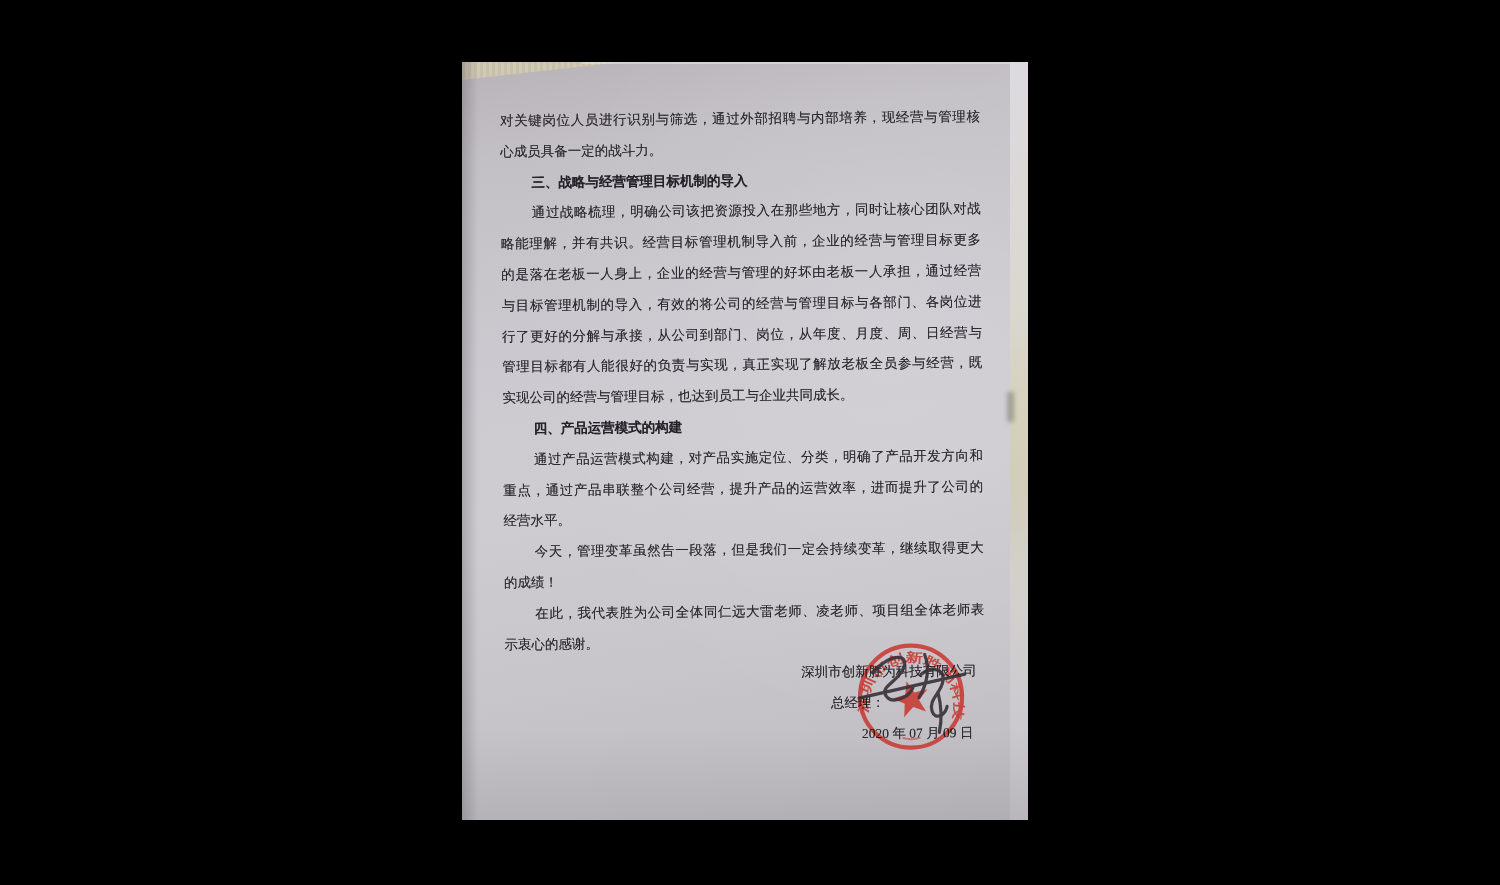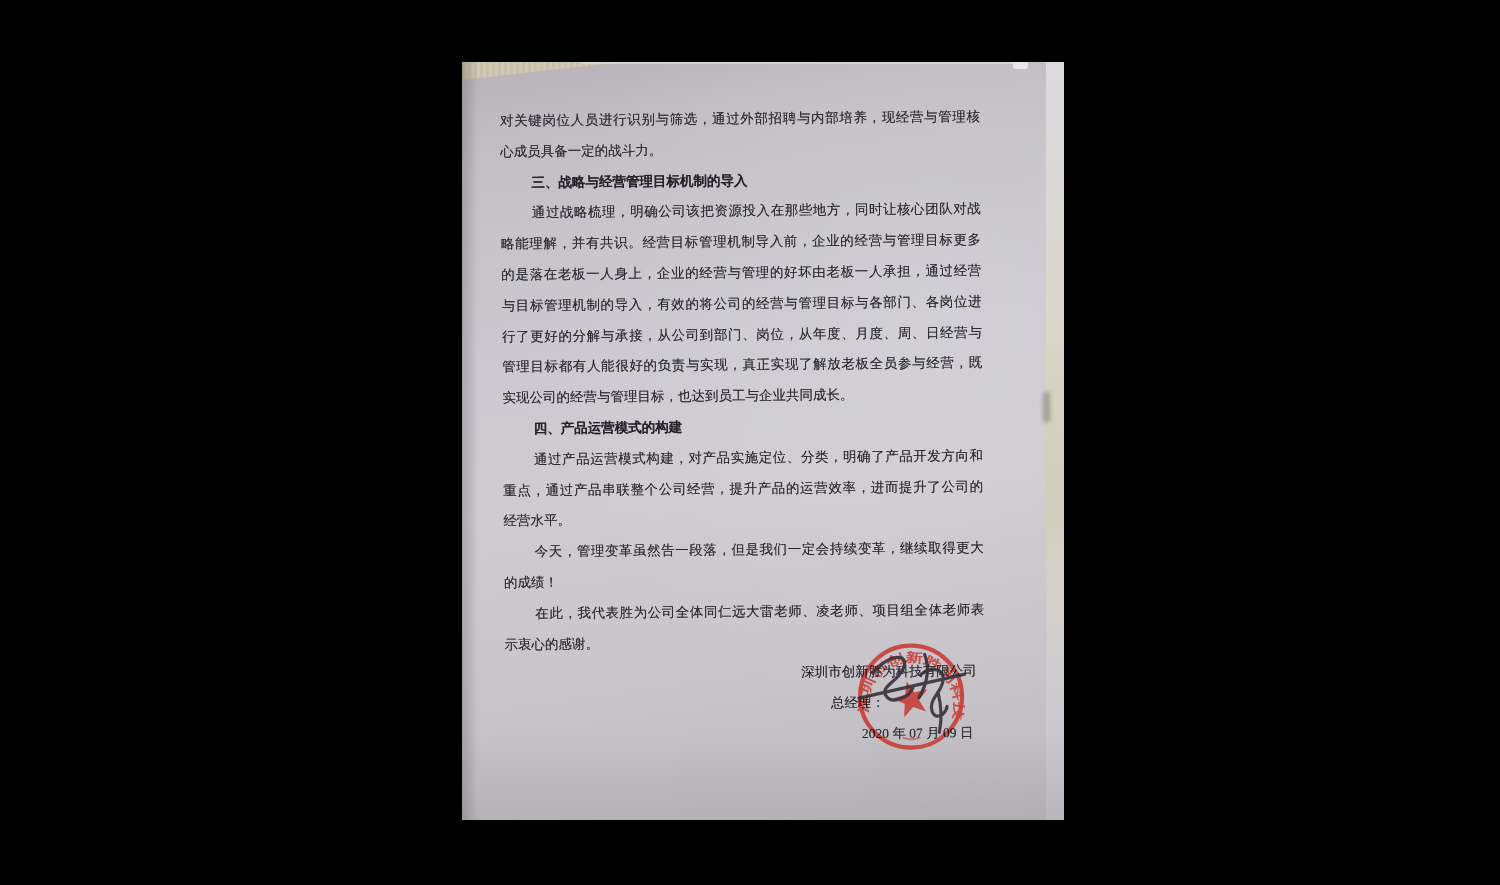--- a/index.html
+++ b/index.html
@@ -2,21 +2,21 @@
 <html><head>
 <meta charset="utf-8">
 <style>
   html,body{margin:0;padding:0;background:#000;}
   .stage{position:relative;width:1500px;height:885px;background:#000;overflow:hidden;
          font-family:"Liberation Serif","DejaVu Serif",serif;}
   
   .photo{position:absolute;left:462px;top:62px;width:566px;height:758px;overflow:hidden;
          background:
            radial-gradient(ellipse at 75% 35%, rgba(255,255,255,0.10), rgba(255,255,255,0) 60%),
-           linear-gradient(172deg,#b7b3b9 0%,#c3c0c5 12%,#cccad0 38%,#cfccd1 55%,#c9c6cb 75%,#c1bec3 92%,#bcb9be 100%); padding-left: 36px;}
+           linear-gradient(172deg,#b7b3b9 0%,#c3c0c5 12%,#cccad0 38%,#cfccd1 55%,#c9c6cb 75%,#c1bec3 92%,#bcb9be 100%);}
   .table-wedge{position:absolute;left:0;top:0;width:160px;height:18px;
          background:repeating-linear-gradient(90deg, rgba(120,110,80,.10) 0 3px, rgba(0,0,0,0) 3px 6px),#d0c9b4;
          clip-path:polygon(0 0,160px 0,0 18px);}
   .top-edge-line{position:absolute;left:120px;top:0;width:440px;height:2px;background:rgba(232,230,232,.55);}
   .top-right-notch{position:absolute;left:551px;top:0;width:15px;height:7px;background:#e9e7e8;border-radius:0 0 3px 3px;}
   .right-strip{position:absolute;right:0;top:0;width:18px;height:100%;
          background:linear-gradient(180deg,#dcdade 0%,#dad7d0 32%,#d4d1bc 46%,#d0cdb9 56%,#d3d0cb 68%,#cdcacf 85%,#c6c3c8 100%);}
   .right-smudge{position:absolute;right:14px;top:330px;width:7px;height:30px;background:rgba(105,103,96,.45);filter:blur(2px);}
   .left-shadow{position:absolute;left:0;top:0;width:16px;height:100%;
          background:linear-gradient(90deg,rgba(88,85,92,.32),rgba(88,85,92,0));}

